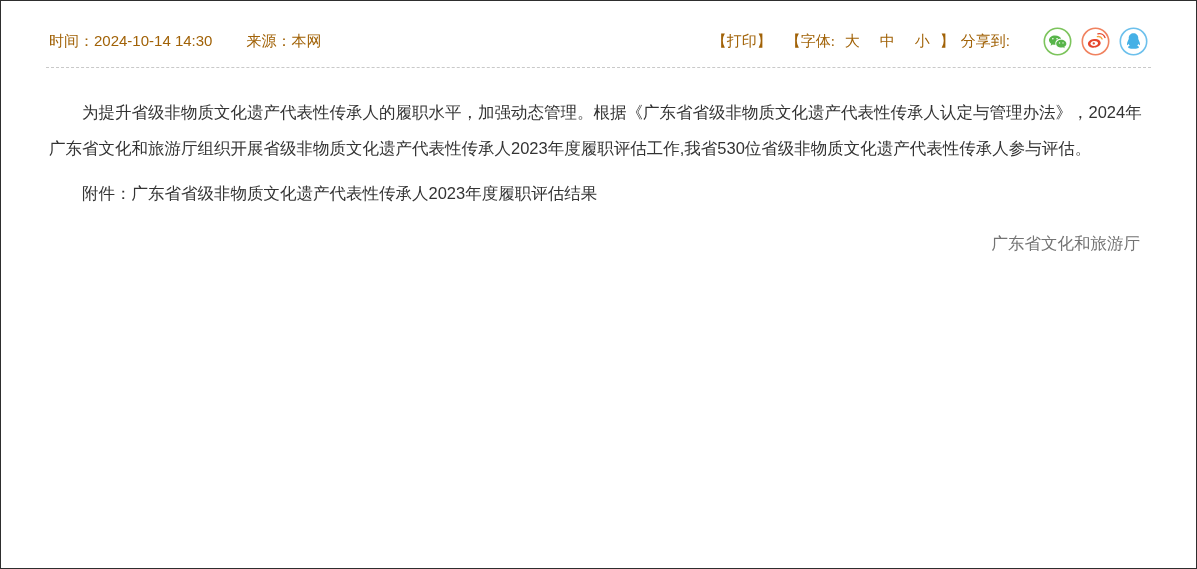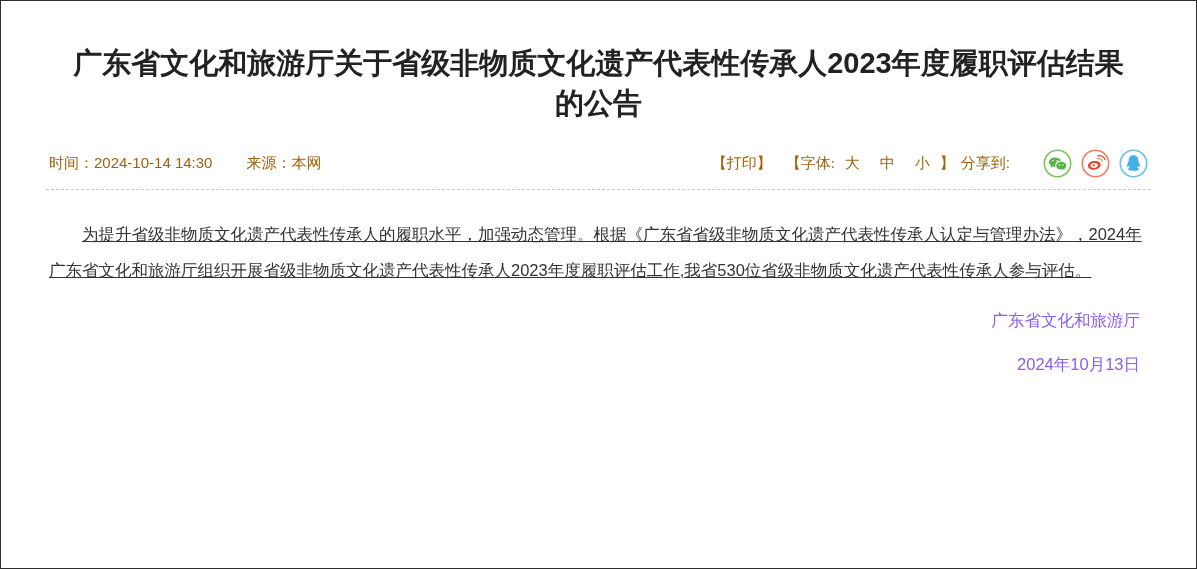--- a/index.html
+++ b/index.html
@@ -55,41 +55,39 @@
     margin: 11px 45px 0 45px;
     border-top: 1px dashed #c9c9c9;
     height: 0;
   }
   
   .article-body {
     margin: 26px 50px 0 48px;
     font-size: 16.5px;
     line-height: 36px;
     color: #333333;
-    text-decoration: underline;
   }
   .article-body p {
     text-indent: 2em;
     margin-bottom: 9px;
   }
   .signature-block {
     margin: 14px 56px 0 48px;
     text-align: right;
     font-size: 16.5px;
     line-height: 36px;
-    color: #8b5cf6;
+    color: #737373;
   }
   .signature-block .sig-date { margin-top: 8px; }
 </style>
 </head>
 <body>
 
 <div class="page">
 
-  <h1 class="article-title">广东省文化和旅游厅关于省级非物质文化遗产代表性传承人2023年度履职评估结果的公告</h1>
 
   <div class="meta-bar">
     <div class="meta-left">
       <span class="meta-item"><span>时间：</span><span>2024-10-14 14:30</span></span>
       <span class="meta-item"><span>来源：</span><span>本网</span></span>
     </div>
     <div class="meta-right">
       <span class="print-btn">【打印】</span>
       <span class="font-size-group">
         <span>【字体:</span>
@@ -127,20 +125,20 @@
           </svg>
         </span>
       </span>
     </div>
   </div>
 
   <div class="dashed-separator"></div>
 
   <div class="article-body">
     <p>为提升省级非物质文化遗产代表性传承人的履职水平，加强动态管理。根据《广东省省级非物质文化遗产代表性传承人认定与管理办法》，2024年广东省文化和旅游厅组织开展省级非物质文化遗产代表性传承人2023年度履职评估工作,我省530位省级非物质文化遗产代表性传承人参与评估。</p>
+    <p>附件：广东省省级非物质文化遗产代表性传承人2023年度履职评估结果</p>
   </div>
 
   <div class="signature-block">
     <div>广东省文化和旅游厅</div>
-    <div class="sig-date">2024年10月13日</div>
   </div>
 
 </div>
 
 </body></html>

